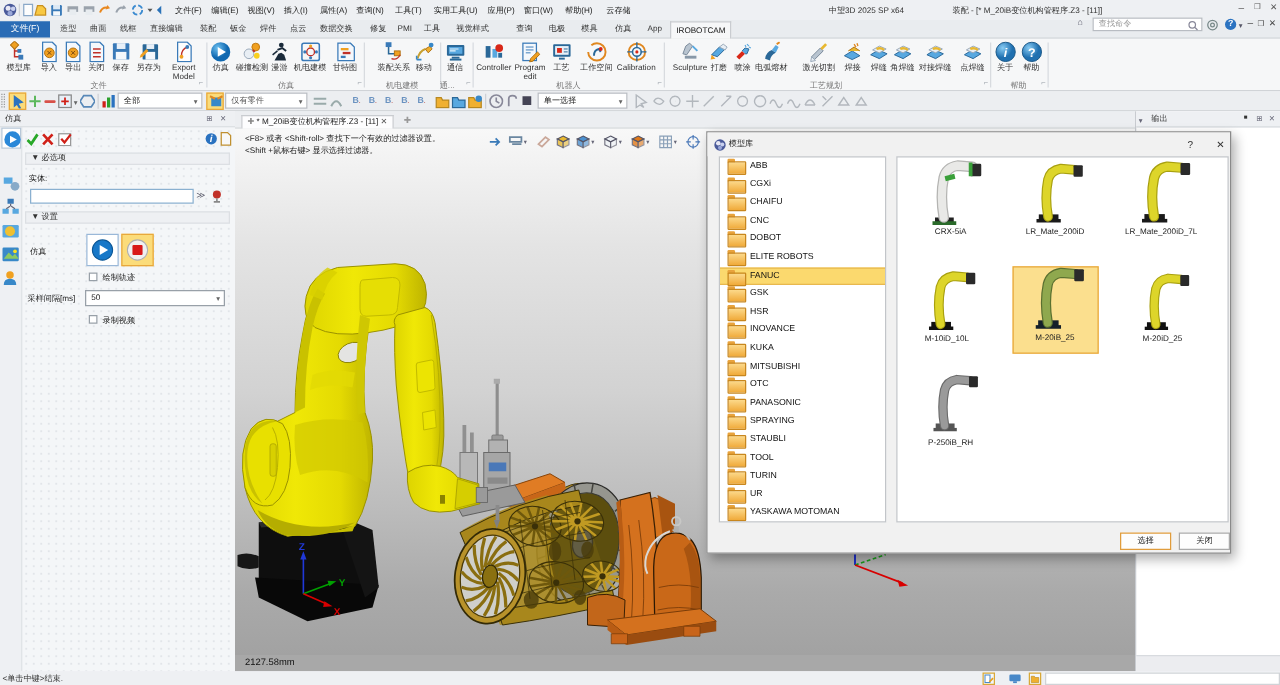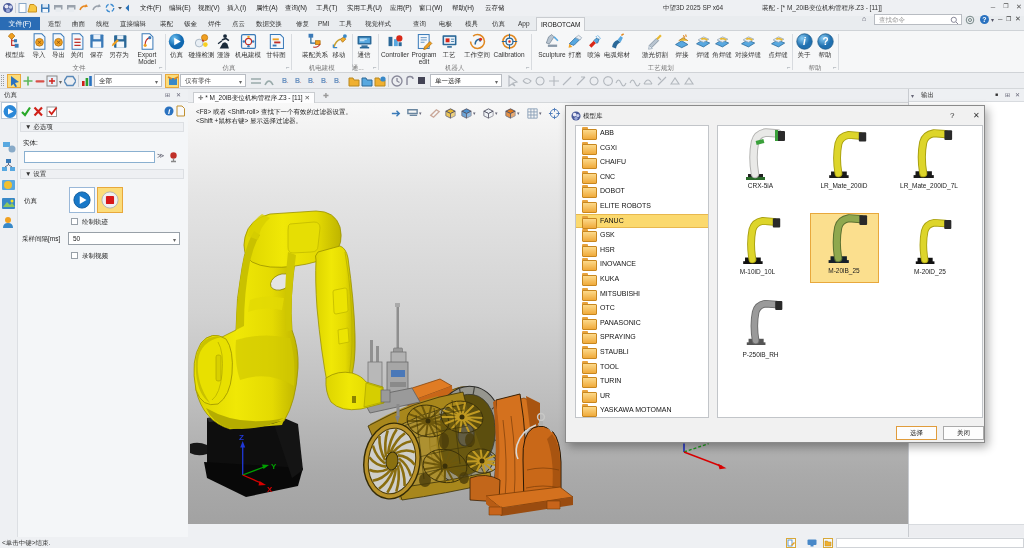--- a/index.html
+++ b/index.html
@@ -854,20 +854,21 @@
         <div class="abs" style="left:351px;top:3px;font-size:5px;color:#667;">▾</div>
         <svg class="abs" style="left:360px;top:0" width="13" height="13" viewBox="0 0 14 14">
           <circle cx="7" cy="7" r="4.5" fill="none" stroke="#4a78b8"></circle>
           <path d="M7 1 v4 M7 9 v4 M1 7 h4 M9 7 h4" stroke="#4a78b8"></path>
         </svg>
         <svg class="abs" style="left:376px;top:0" width="13" height="13" viewBox="0 0 14 14">
           <path d="M2 3 h9 v7 h-9 z" stroke="#8aa0b8" fill="none" stroke-width="1.5"></path>
         </svg>
       </div>
   </div>
+  <div id="vbottom"><span style="margin-left:8px;">2127.58mm</span></div>
 </div>
 <div id="rpanel" class="abs">
   <div id="rphead">
       <span style="position:absolute;left:2px;top:3px;color:#667;font-size:6px;">▾</span>
       <span style="position:absolute;left:12px;top:2px;">输出</span>
       <span style="position:absolute;left:86px;top:2px;color:#333;font-size:5px;">■</span>
       <span style="position:absolute;left:96px;top:2px;color:#667;font-size:6px;">⊞</span>
       <span style="position:absolute;left:106px;top:2px;color:#667;font-size:6px;">✕</span>
     </div>
   <div style="position:absolute;left:0;top:435px;width:116px;height:13px;background:#ecedf0;border-top:1px solid #d8dbdf;"></div>

